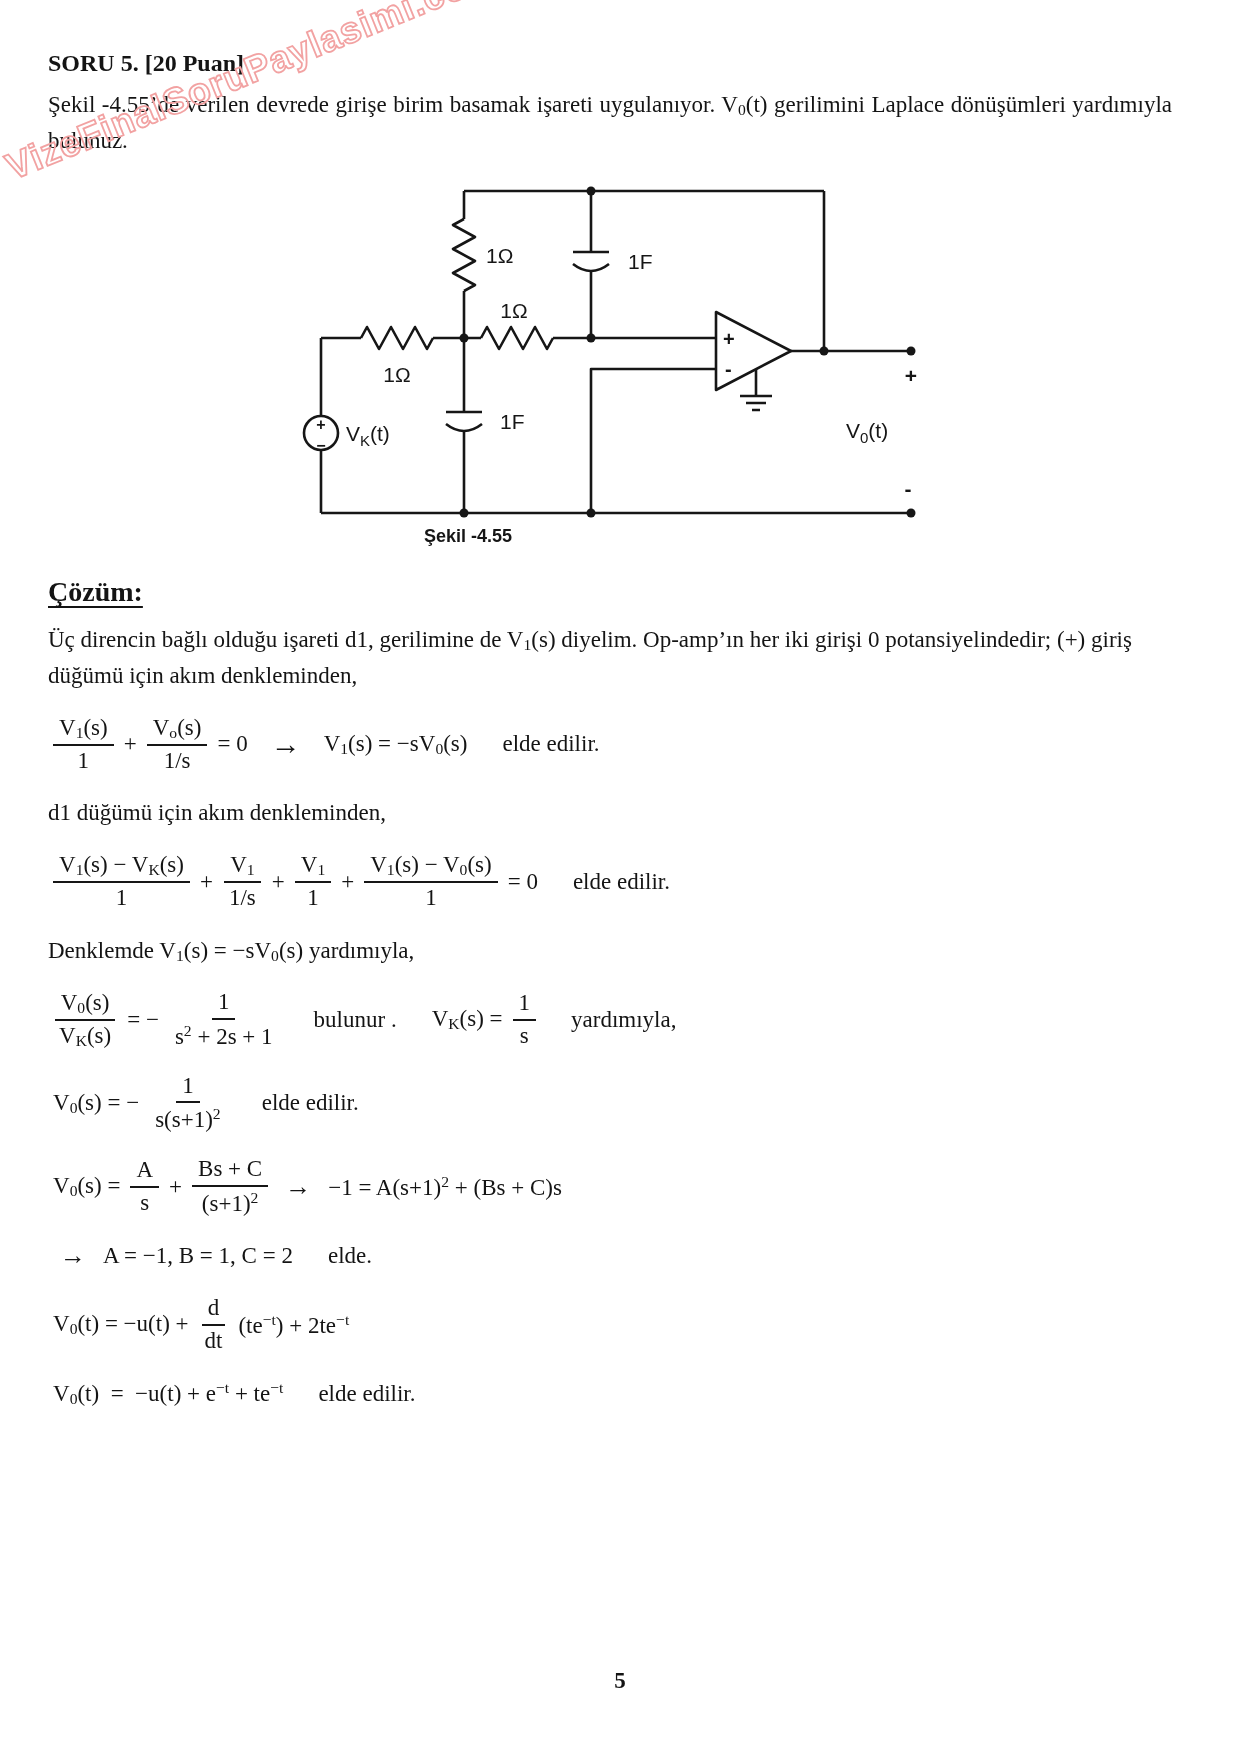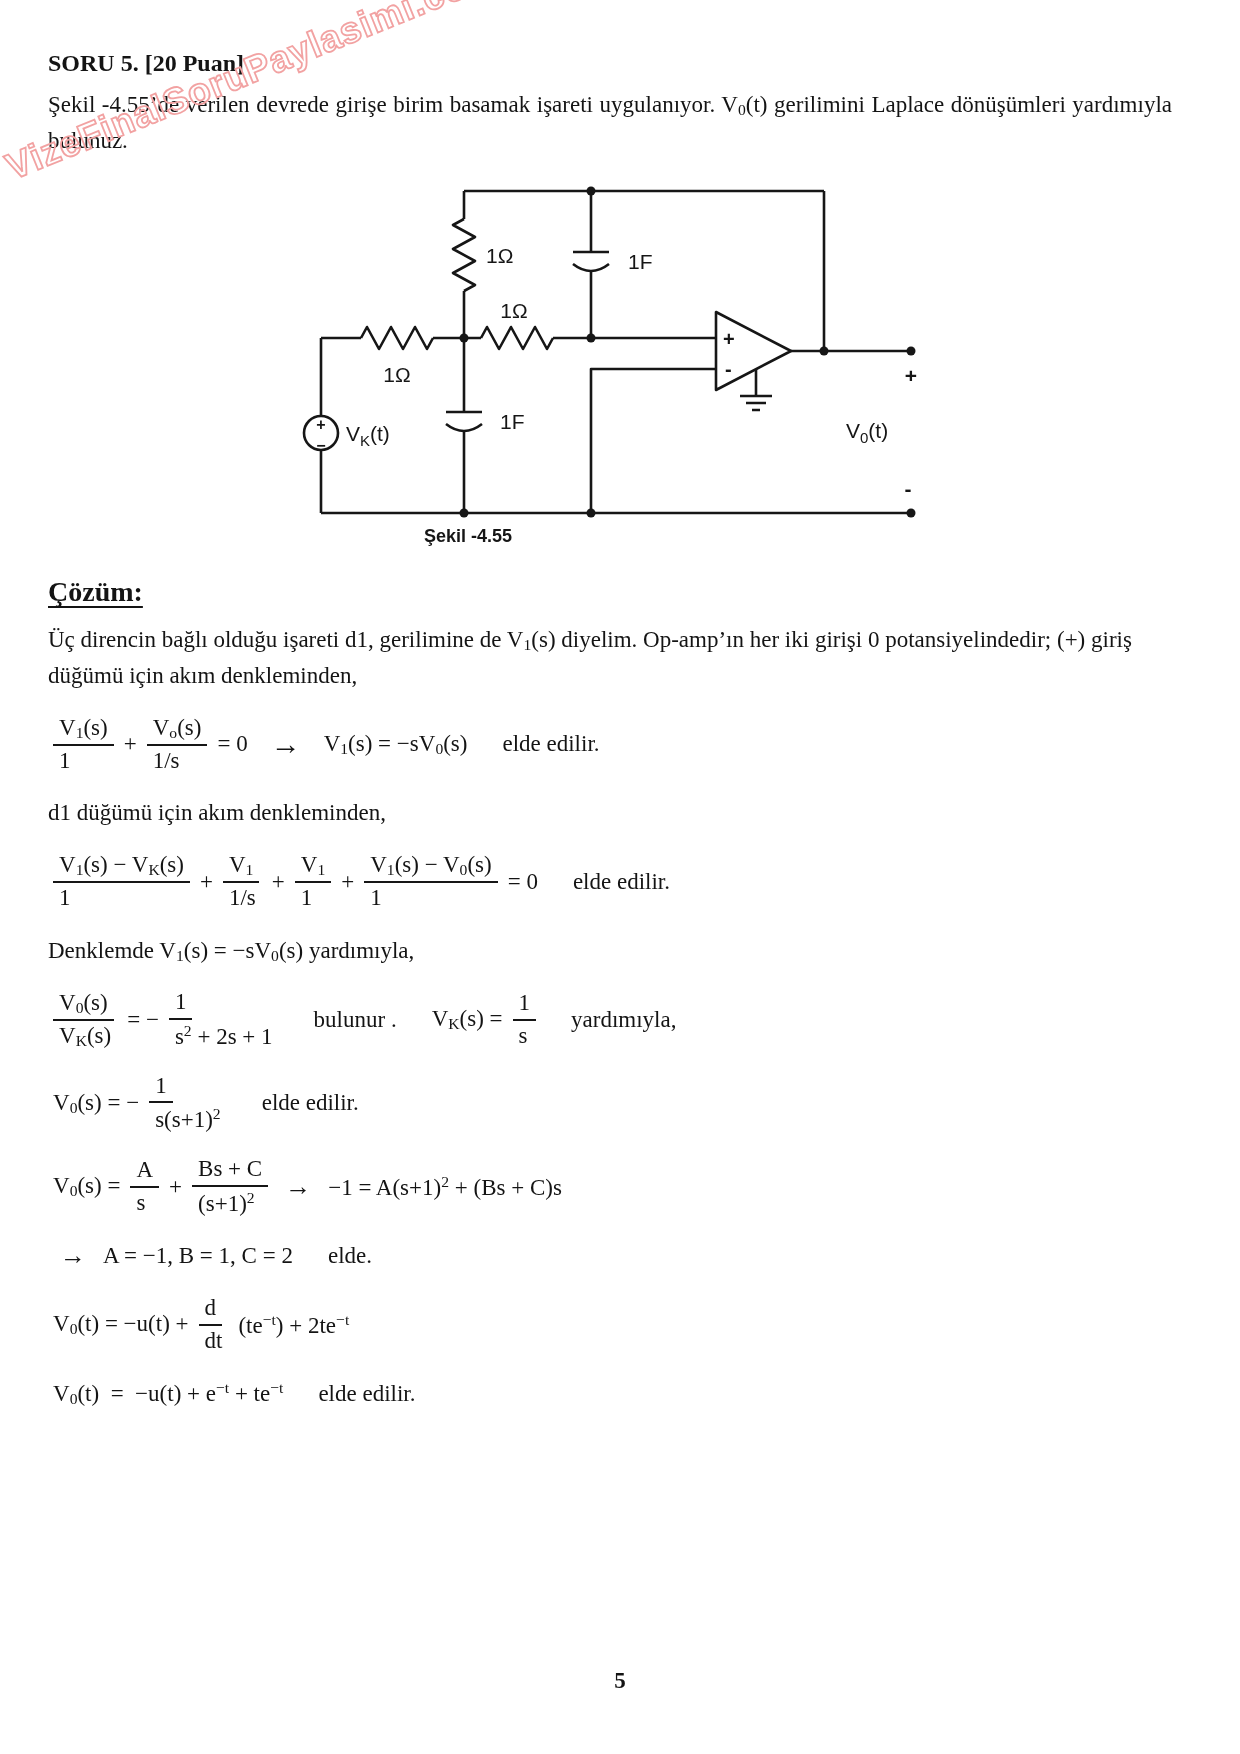--- a/index.html
+++ b/index.html
@@ -42,21 +42,21 @@
   }
 
   .eqline {
     display:flex; align-items:center; flex-wrap:wrap;
     font-size:23px; margin:20px 0; min-height:36px;
   }
   .seg { margin:0 5px; white-space:pre-wrap; }
   .tail { margin-left:30px; }
   .arrowbold { font-weight:bold; font-size:30px; margin:0 18px; }
   .arrowthin { font-size:26px; margin:0 12px; }
-  .frac { display:inline-flex; flex-direction:column; align-items:flex-start; text-align:center;
+  .frac { display:inline-flex; flex-direction:column; align-items:center; text-align:center;
           vertical-align:middle; margin:0 5px; line-height:1.25; }
   .frac .num { border-bottom:2px solid #161616; padding:0 6px 1px 6px; }
   .frac .den { padding:1px 6px 0 6px; }
 
   .page-number {
     position:absolute; top:1668px; left:0; width:100%;
     text-align:center; font-size:23px; font-weight:bold;
   }
 </style>
 </head>

